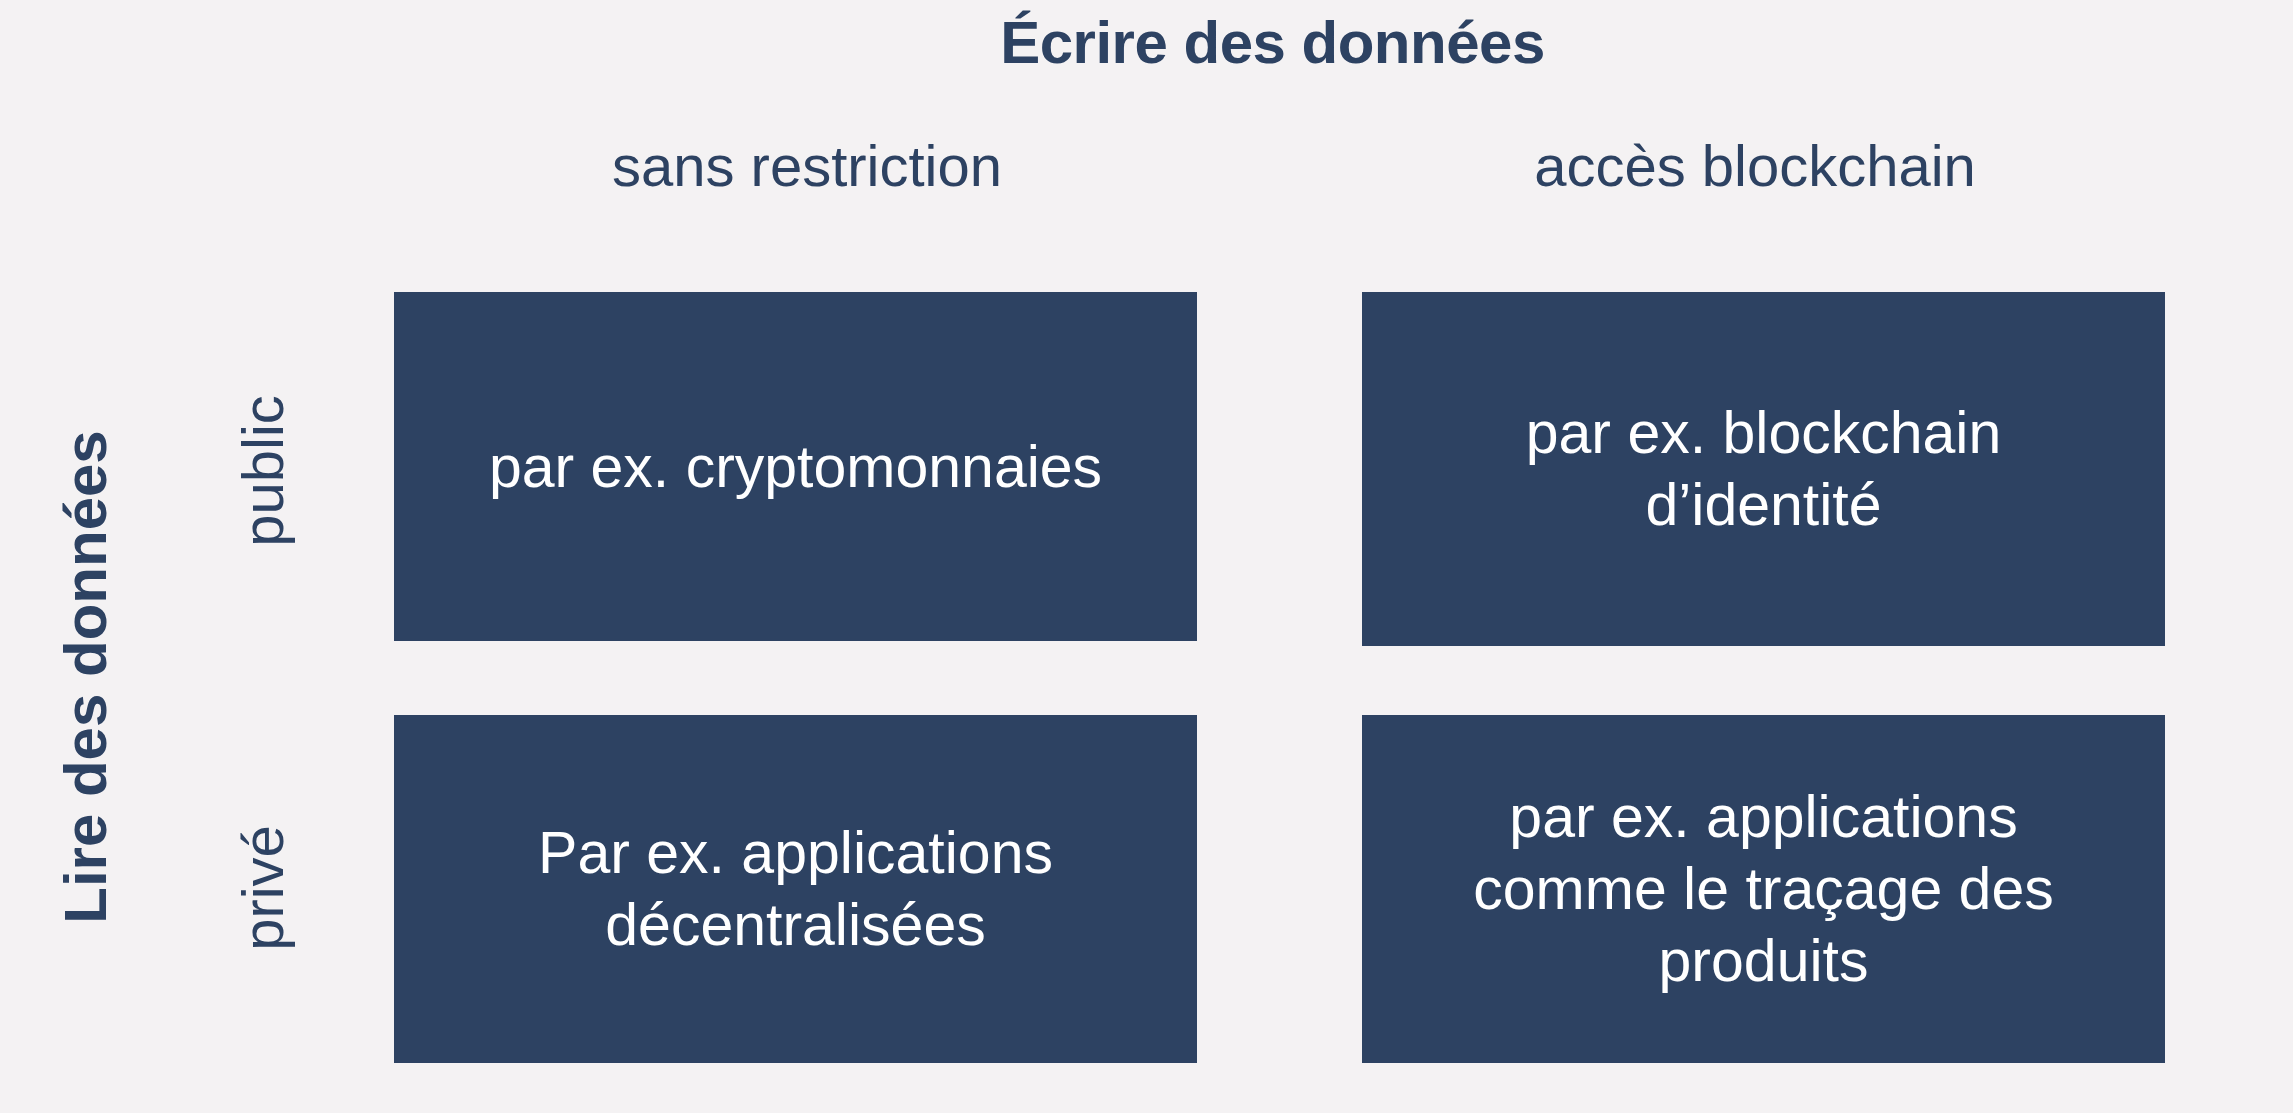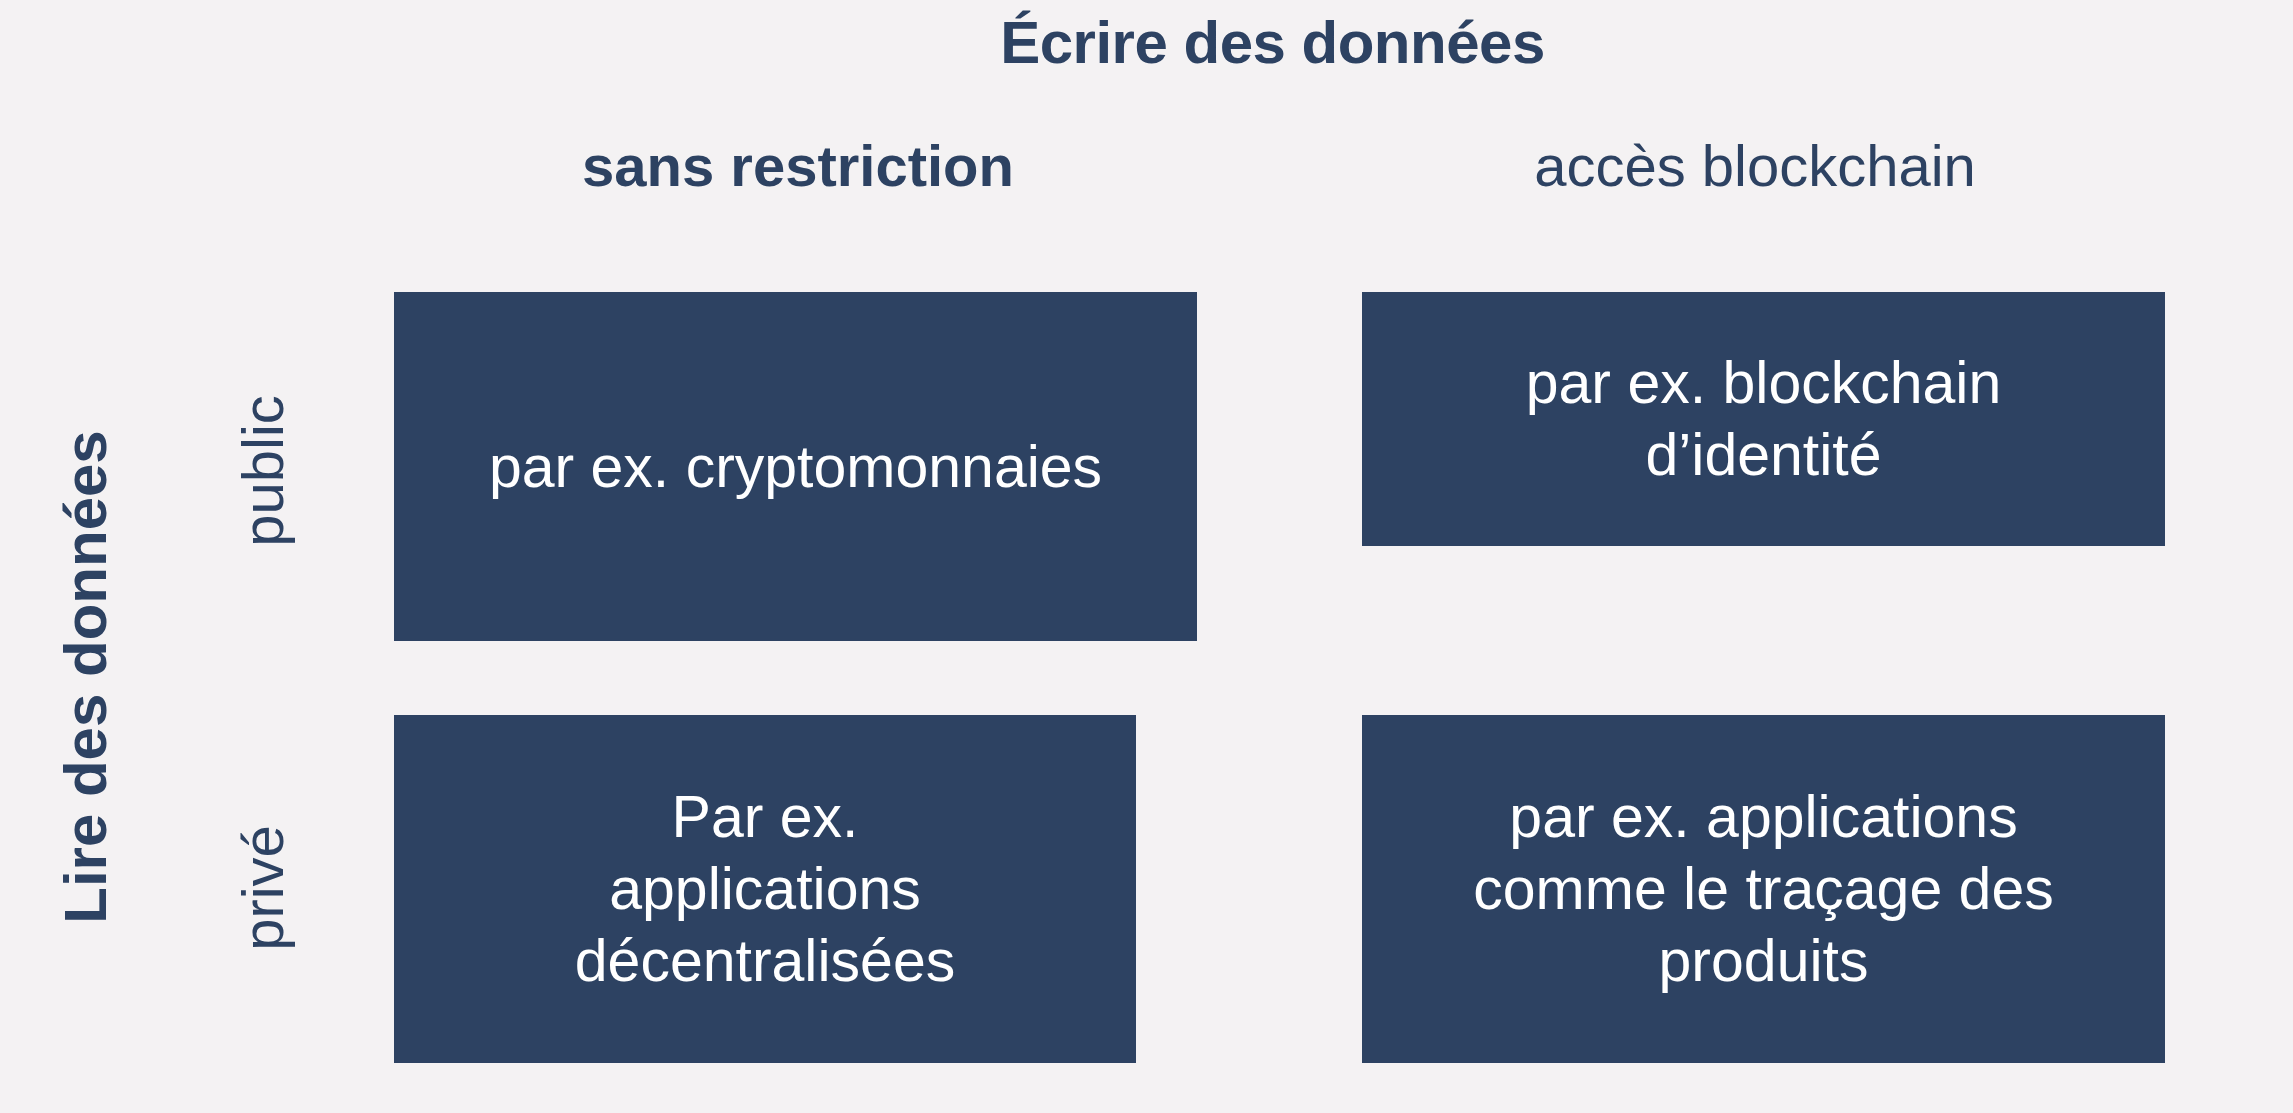--- a/index.html
+++ b/index.html
@@ -11,31 +11,31 @@
          text-align:center; font-size:59px; line-height:72px; padding:8px 40px; box-sizing:border-box; }
   .vlabel { position:absolute; transform:translate(-50%,-50%) rotate(-90deg); white-space:nowrap; }
   .vtitle { font-size:60px; font-weight:bold; }
   .vrow { font-size:58px; }
 </style>
 </head>
 <body>
 
 <div class="title">Écrire des données</div>
 
-<div class="colhead" style="left:398px;font-weight:bold;">sans restriction</div>
+<div class="colhead" style="left:407px;">sans restriction</div>
 <div class="colhead" style="left:1355px;">accès blockchain</div>
 
 <div class="vlabel vtitle" style="left:85px; top:677px;">Lire des données</div>
 <div class="vlabel vrow" style="left:262px; top:471px;">public</div>
 <div class="vlabel vrow" style="left:262px; top:888px;">privé</div>
 
 <div class="box" style="left:394px; top:292px; width:803px; height:349px;">
   <span>par ex. cryptomonnaies</span>
 </div>
-<div class="box" style="left:1362px; top:292px; width:803px; height:254px; padding:0 150px;">
+<div class="box" style="left:1362px; top:292px; width:803px; height:354px; padding:0 150px;">
   <span>par ex. blockchain d’identité</span>
 </div>
-<div class="box" style="left:394px; top:715px; width:742px; height:348px; padding:0 130px;">
+<div class="box" style="left:394px; top:715px; width:803px; height:348px; padding:0 130px;">
   <span>Par ex. applications décentralisées</span>
 </div>
 <div class="box" style="left:1362px; top:715px; width:803px; height:348px; padding:7px 70px;">
   <span>par ex. applications comme le traçage des produits</span>
 </div>
 
 </body></html>

